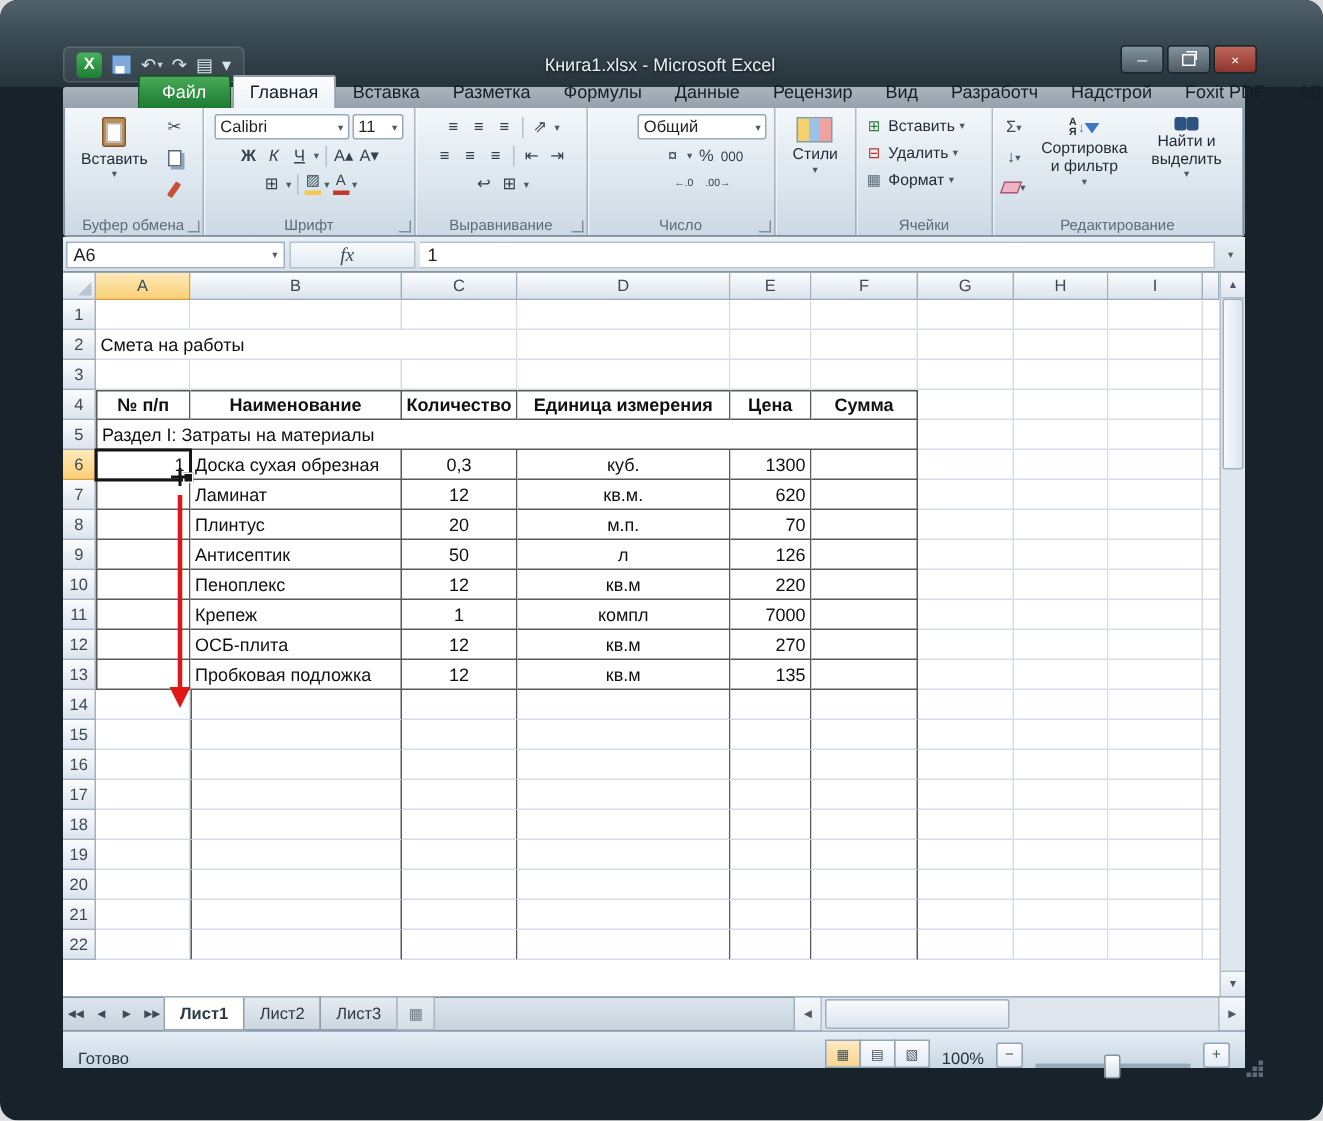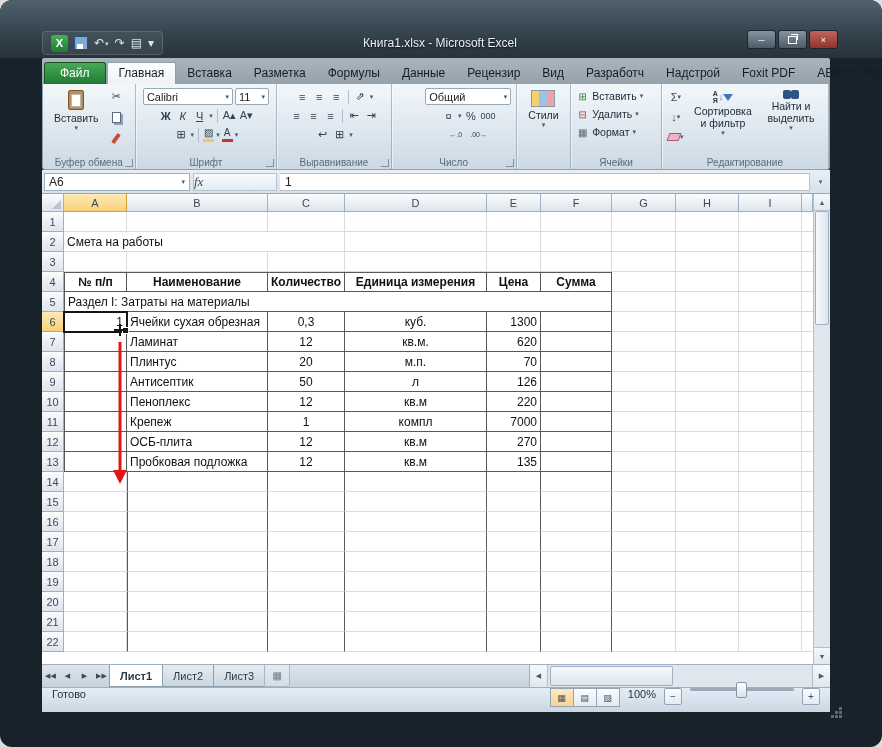--- a/index.html
+++ b/index.html
@@ -15,21 +15,21 @@
   .mini-caret{font-size:7px;margin-left:1px;color:#c2d3df;}
   .title-text{position:absolute;left:50%;transform:translateX(-50%);color:#eaf1f6;font-size:12px;text-shadow:0 1px 2px rgba(0,0,0,.8);white-space:nowrap;}
   .winbtns{position:absolute;right:0;top:0;display:flex;gap:2px;}
   .wbtn{width:27px;height:17px;border:1px solid #1b252b;border-radius:3px;background:linear-gradient(#8494a0,#4c5b66);color:#fff;font-size:9px;display:inline-flex;align-items:center;justify-content:center;}
   .wbtn.close{background:linear-gradient(#c0655a,#8c352d);}
   .ico-rest{width:7px;height:6px;border:1px solid #fff;position:relative;display:inline-block;}
   .ico-rest::before{content:"";position:absolute;left:2px;top:-3px;width:6px;height:5px;border:1px solid #fff;border-left:none;border-bottom:none;}
   
   .content{position:absolute;left:42px;top:58px;width:788px;height:654px;display:flex;flex-direction:column;}
   
-  .tabstrip{height:26px;background:linear-gradient(#aab4bd,#95a1ab);display:flex;align-items:center;border-radius:2px 2px 0 0;position:relative;z-index:2;}
+  .tabstrip{height:14px;background:linear-gradient(#aab4bd,#95a1ab);display:flex;align-items:center;border-radius:2px 2px 0 0;position:relative;z-index:2;padding-left:48px;}
   .rtabs{display:flex;align-items:flex-end;height:100%;padding-left:2px;}
   .rtab{height:21px;line-height:21px;padding:0 11px;font-size:12px;color:#141e26;white-space:nowrap;}
   .rtab.file{background:linear-gradient(#48a957,#1d7b32);color:#fff;border:1px solid #175323;border-bottom:none;border-radius:3px 3px 0 0;padding:0 15px;margin-right:1px;}
   .rtab.active{background:linear-gradient(#fcfdfe,#eef3f8);border:1px solid #8fa0ae;border-bottom:none;border-radius:2px 2px 0 0;}
   
   .ribbon{height:86px;background:linear-gradient(#f3f7fa,#dde7ef 55%,#ccd8e3);border:1px solid #8fa0ae;border-top:none;border-radius:0 0 3px 3px;display:flex;overflow:hidden;position:relative;z-index:1;box-sizing:border-box;}
   .grp{position:relative;display:flex;flex-direction:column;align-items:center;padding:3px 3px 13px;border-right:1px solid rgba(130,148,163,.6);box-shadow:1px 0 0 rgba(255,255,255,.55);overflow:hidden;}
   .grp-label{position:absolute;bottom:1px;left:0;right:0;text-align:center;font-size:10px;color:#5c6c7a;}
   .launcher{position:absolute;right:2px;bottom:2px;width:7px;height:7px;border-right:1px solid #7e90a0;border-bottom:1px solid #7e90a0;}
   .grp-body{display:flex;gap:3px;}
@@ -57,21 +57,21 @@
   .sortletters{font-size:7px;font-weight:bold;color:#333;line-height:1;display:inline-flex;flex-direction:column;margin-right:1px;}
   .binoc{width:8px;height:9px;background:#2d5380;border-radius:2px;box-shadow:8px 0 0 #2d5380;display:inline-block;margin-right:8px;}
   .eraser{width:10px;height:6px;background:#eeb4c4;border:1px solid #a65b75;transform:skewX(-20deg);display:inline-block;}
   .styleico{width:22px;height:15px;border:1px solid #8a98a5;background:linear-gradient(90deg,#f5d06e 33%,#9dc2e8 33%,#9dc2e8 66%,#f0a2a2 66%);display:inline-block;}
   .cellrow{display:flex;align-items:center;gap:3px;height:18px;font-size:10.5px;color:#1f2a33;align-self:flex-start;padding-left:2px;}
   .ci{font-size:10px;width:13px;text-align:center;}
   .ci.ins{color:#2e7d32;}.ci.del{color:#b23b2e;}.ci.fmt{color:#5a6a76;}
   
   .fbar{height:24px;background:linear-gradient(#e8eff5,#d6e1ea);border-bottom:1px solid #97a7b6;display:flex;align-items:center;padding:2px 2px;box-sizing:border-box;gap:3px;}
   .namebox{width:146px;height:18px;background:#fff;border:1px solid #9fb0c0;display:flex;align-items:center;justify-content:space-between;padding:0 4px;font-size:12px;box-sizing:border-box;color:#222;}
-  .fxzone{width:84px;height:18px;background:linear-gradient(#f7fafc,#e3ebf2);border:1px solid #b5c3cf;display:flex;align-items:center;justify-content:flex-start;padding-right:7px;box-sizing:border-box;font-family:"Liberation Serif",serif;font-style:italic;font-size:13px;color:#3d4c58;}
+  .fxzone{width:84px;height:18px;background:linear-gradient(#f7fafc,#e3ebf2);border:1px solid #b5c3cf;display:flex;align-items:center;justify-content:center;padding-right:7px;box-sizing:border-box;font-family:"Liberation Serif",serif;font-style:italic;font-size:13px;color:#3d4c58;}
   .ffield{flex:1;height:18px;background:#fff;border:1px solid #b5c3cf;border-left:none;display:flex;align-items:center;padding:0 5px;font-size:12px;box-sizing:border-box;color:#222;}
   .fb-exp{width:15px;text-align:center;font-size:7px;color:#4a5a66;}
   
   .gridwrap{flex:1;position:relative;background:#fff;overflow:hidden;}
   table.grid{border-collapse:separate;border-spacing:0;table-layout:fixed;width:calc(100% - 17px);font-family:"Liberation Sans",sans-serif;}
   .grid th{background:linear-gradient(#fbfcfd,#dde4ed);border-right:1px solid #9fb0c2;border-bottom:1px solid #9fb0c2;font-weight:normal;font-size:11px;color:#3c4a56;padding:0;box-sizing:border-box;text-align:center;}
   .grid thead tr{height:18px;}
   .grid tbody tr{height:20px;}
   .grid th.hl{background:linear-gradient(#fdeab9,#f9d078);border-bottom-color:#dc9f33;border-right-color:#dc9f33;}
   .grid th.corner{position:relative;}
@@ -101,21 +101,21 @@
   .stab{padding:0 10px;display:flex;align-items:center;background:linear-gradient(#e6ebf1,#ccd6df);border:1px solid #8fa0af;border-top:none;margin-left:-1px;color:#2c3a45;}
   .stab.active{background:#fff;font-weight:bold;z-index:2;}
   .sins{width:24px;display:flex;align-items:center;justify-content:center;color:#6a7a86;font-size:10px;border:1px solid #a9b7c3;border-top:none;margin-left:-1px;background:linear-gradient(#e6ebf1,#d4dde5);}
   .flex1{flex:1;}
   .hscroll{width:300px;display:flex;align-items:stretch;border-left:1px solid #9fb0c0;}
   .hs-btn{width:17px;display:flex;align-items:center;justify-content:center;font-size:7px;color:#4a5a66;background:linear-gradient(#f6f9fb,#dfe7ef);border-right:1px solid #b3c0cc;}
   .hs-btn.last{border-left:1px solid #b3c0cc;border-right:none;}
   .hs-track{flex:1;position:relative;background:#dfe6ee;}
   .hs-thumb{position:absolute;left:2px;top:1px;bottom:1px;width:46%;background:linear-gradient(#f8fafc,#dbe4ed);border:1px solid #9fb0c2;border-radius:2px;}
   
-  .statusbar{height:25px;background:linear-gradient(#e4edf5,#c9d7e4);border-top:1px solid #9fb0c0;display:flex;align-items:flex-start;padding:0 10px;box-sizing:border-box;font-size:11px;color:#27323c;gap:8px;}
+  .statusbar{height:25px;background:linear-gradient(#e4edf5,#c9d7e4);border-top:1px solid #9fb0c0;display:flex;align-items:flex-end;padding:0 10px;box-sizing:border-box;font-size:11px;color:#27323c;gap:8px;}
   .viewbtns{display:flex;}
   .vbtn{width:22px;height:17px;border:1px solid #93a5b5;margin-left:-1px;background:linear-gradient(#fbfcfe,#e3ebf3);display:inline-flex;align-items:center;justify-content:center;font-size:9px;color:#44525e;}
   .vbtn.active{background:linear-gradient(#fde9c3,#f8d490);}
   .zbtn{width:16px;height:15px;border:1px solid #93a5b5;border-radius:2px;background:linear-gradient(#fbfcfe,#e3ebf3);display:inline-flex;align-items:center;justify-content:center;font-size:10px;color:#44525e;}
   .ztrack{width:104px;height:3px;background:#98a9b8;border-radius:2px;position:relative;}
   .ztick{position:absolute;left:50%;top:-3px;width:1px;height:9px;background:#7b8c9a;}
   .zthumb{position:absolute;left:46px;top:-6px;width:9px;height:14px;background:linear-gradient(#ffffff,#d8e2ec);border:1px solid #8496a6;border-radius:2px;}
   .grip{position:absolute;right:40px;bottom:28px;width:12px;height:12px;}
   .grip::after{content:"";position:absolute;right:0;top:0;width:3px;height:3px;background:#5a6a76;box-shadow:-4px 4px 0 #5a6a76,0 4px 0 #5a6a76,-8px 8px 0 #5a6a76,-4px 8px 0 #5a6a76,0 8px 0 #5a6a76;}
 </style>
@@ -429,21 +429,21 @@
               <th>5</th>
               <td colspan="6" class="tb tbl section">Раздел I: Затраты на материалы</td>
               <td class="section"></td>
               <td class="section"></td>
               <td class="section"></td>
               <td class="filler"></td>
             </tr>
             <tr>
               <th class="hl">6</th>
               <td class="tb tbl t-r">1</td>
-              <td class="tb">Ячейки сухая обрезная</td>
+              <td class="tb">Доска сухая обрезная</td>
               <td class="tb t-c">0,3</td>
               <td class="tb t-c">куб.</td>
               <td class="tb t-r">1300</td>
               <td class="tb"></td>
               <td></td>
               <td></td>
               <td></td>
               <td class="filler"></td>
             </tr>
             <tr>

